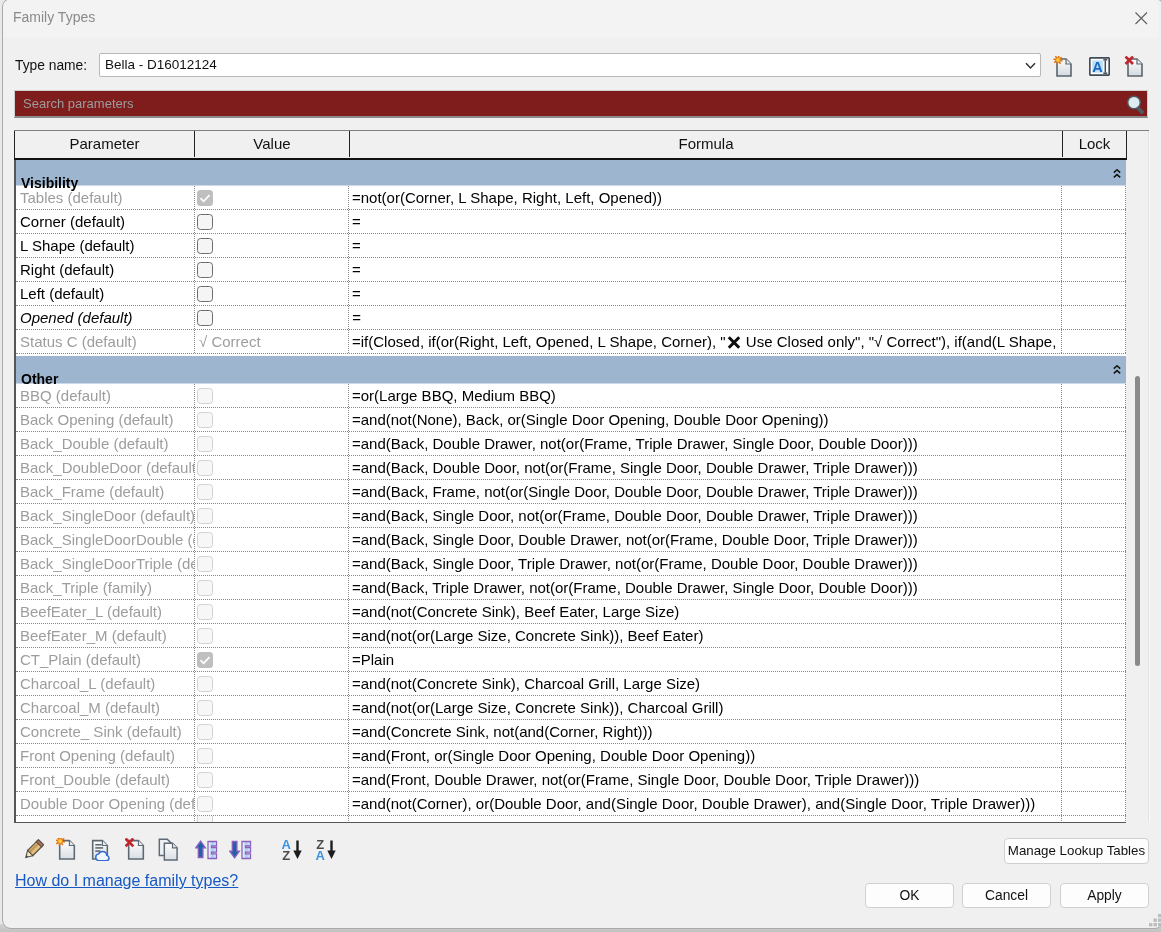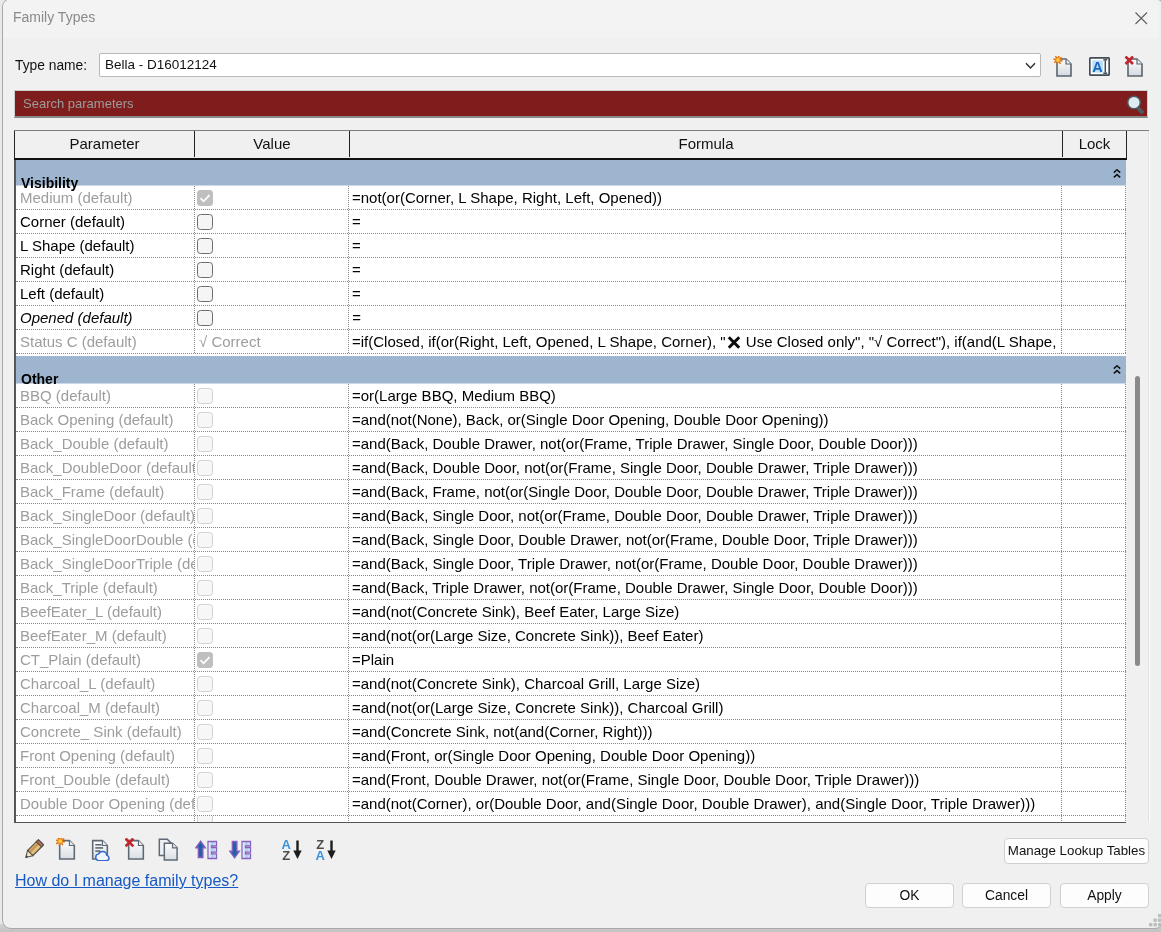--- a/index.html
+++ b/index.html
@@ -143,21 +143,21 @@
 </div>
 <div id="tbody">
   <div class="band" style="top:0px;">
         <b>Visibility</b>
         <span class="chv"><svg width="8" height="10" viewBox="0 0 8 10">
             <path d="M0.8 3.6 4 0.8 7.2 3.6 M0.8 8.4 4 5.6 7.2 8.4" fill="none" stroke="#111" stroke-width="1.5"></path>
           </svg></span>
       </div>
   <div class="row" style="top:26px;height:24px;">
         <div class="c cp">
-          <span class="tdis">Medium (default)</span>
+          <span class="tdis">Tables (default)</span>
         </div>
         <div class="c cv">
           <span class="cb cb-ondis" style=""><svg viewBox="0 0 16 16" width="16" height="16">
               <path d="M3.5 8.2 6.6 11.3 12.5 5.2" fill="none" stroke="#fff" stroke-width="1.7"></path>
             </svg></span>
         </div>
         <div class="c cf">=not(or(Corner, L Shape, Right, Left, Opened))</div>
         <div class="c cl"></div>
       </div>
       <div class="row" style="top:50px;height:24px;">
@@ -303,21 +303,21 @@
           <span class="tdis">Back_SingleDoorTriple (default)</span>
         </div>
         <div class="c cv">
           <span class="cb cb-dis" style=""></span>
         </div>
         <div class="c cf">=and(Back, Single Door, Triple Drawer, not(or(Frame, Double Door, Double Drawer)))</div>
         <div class="c cl"></div>
       </div>
       <div class="row" style="top:416px;height:24px;">
         <div class="c cp">
-          <span class="tdis">Back_Triple (default)</span>
+          <span class="tdis">Back_Triple (family)</span>
         </div>
         <div class="c cv">
           <span class="cb cb-dis" style=""></span>
         </div>
         <div class="c cf">=and(Back, Triple Drawer, not(or(Frame, Double Drawer, Single Door, Double Door)))</div>
         <div class="c cl"></div>
       </div>
       <div class="row" style="top:440px;height:24px;">
         <div class="c cp">
           <span class="tdis">BeefEater_L (default)</span>

